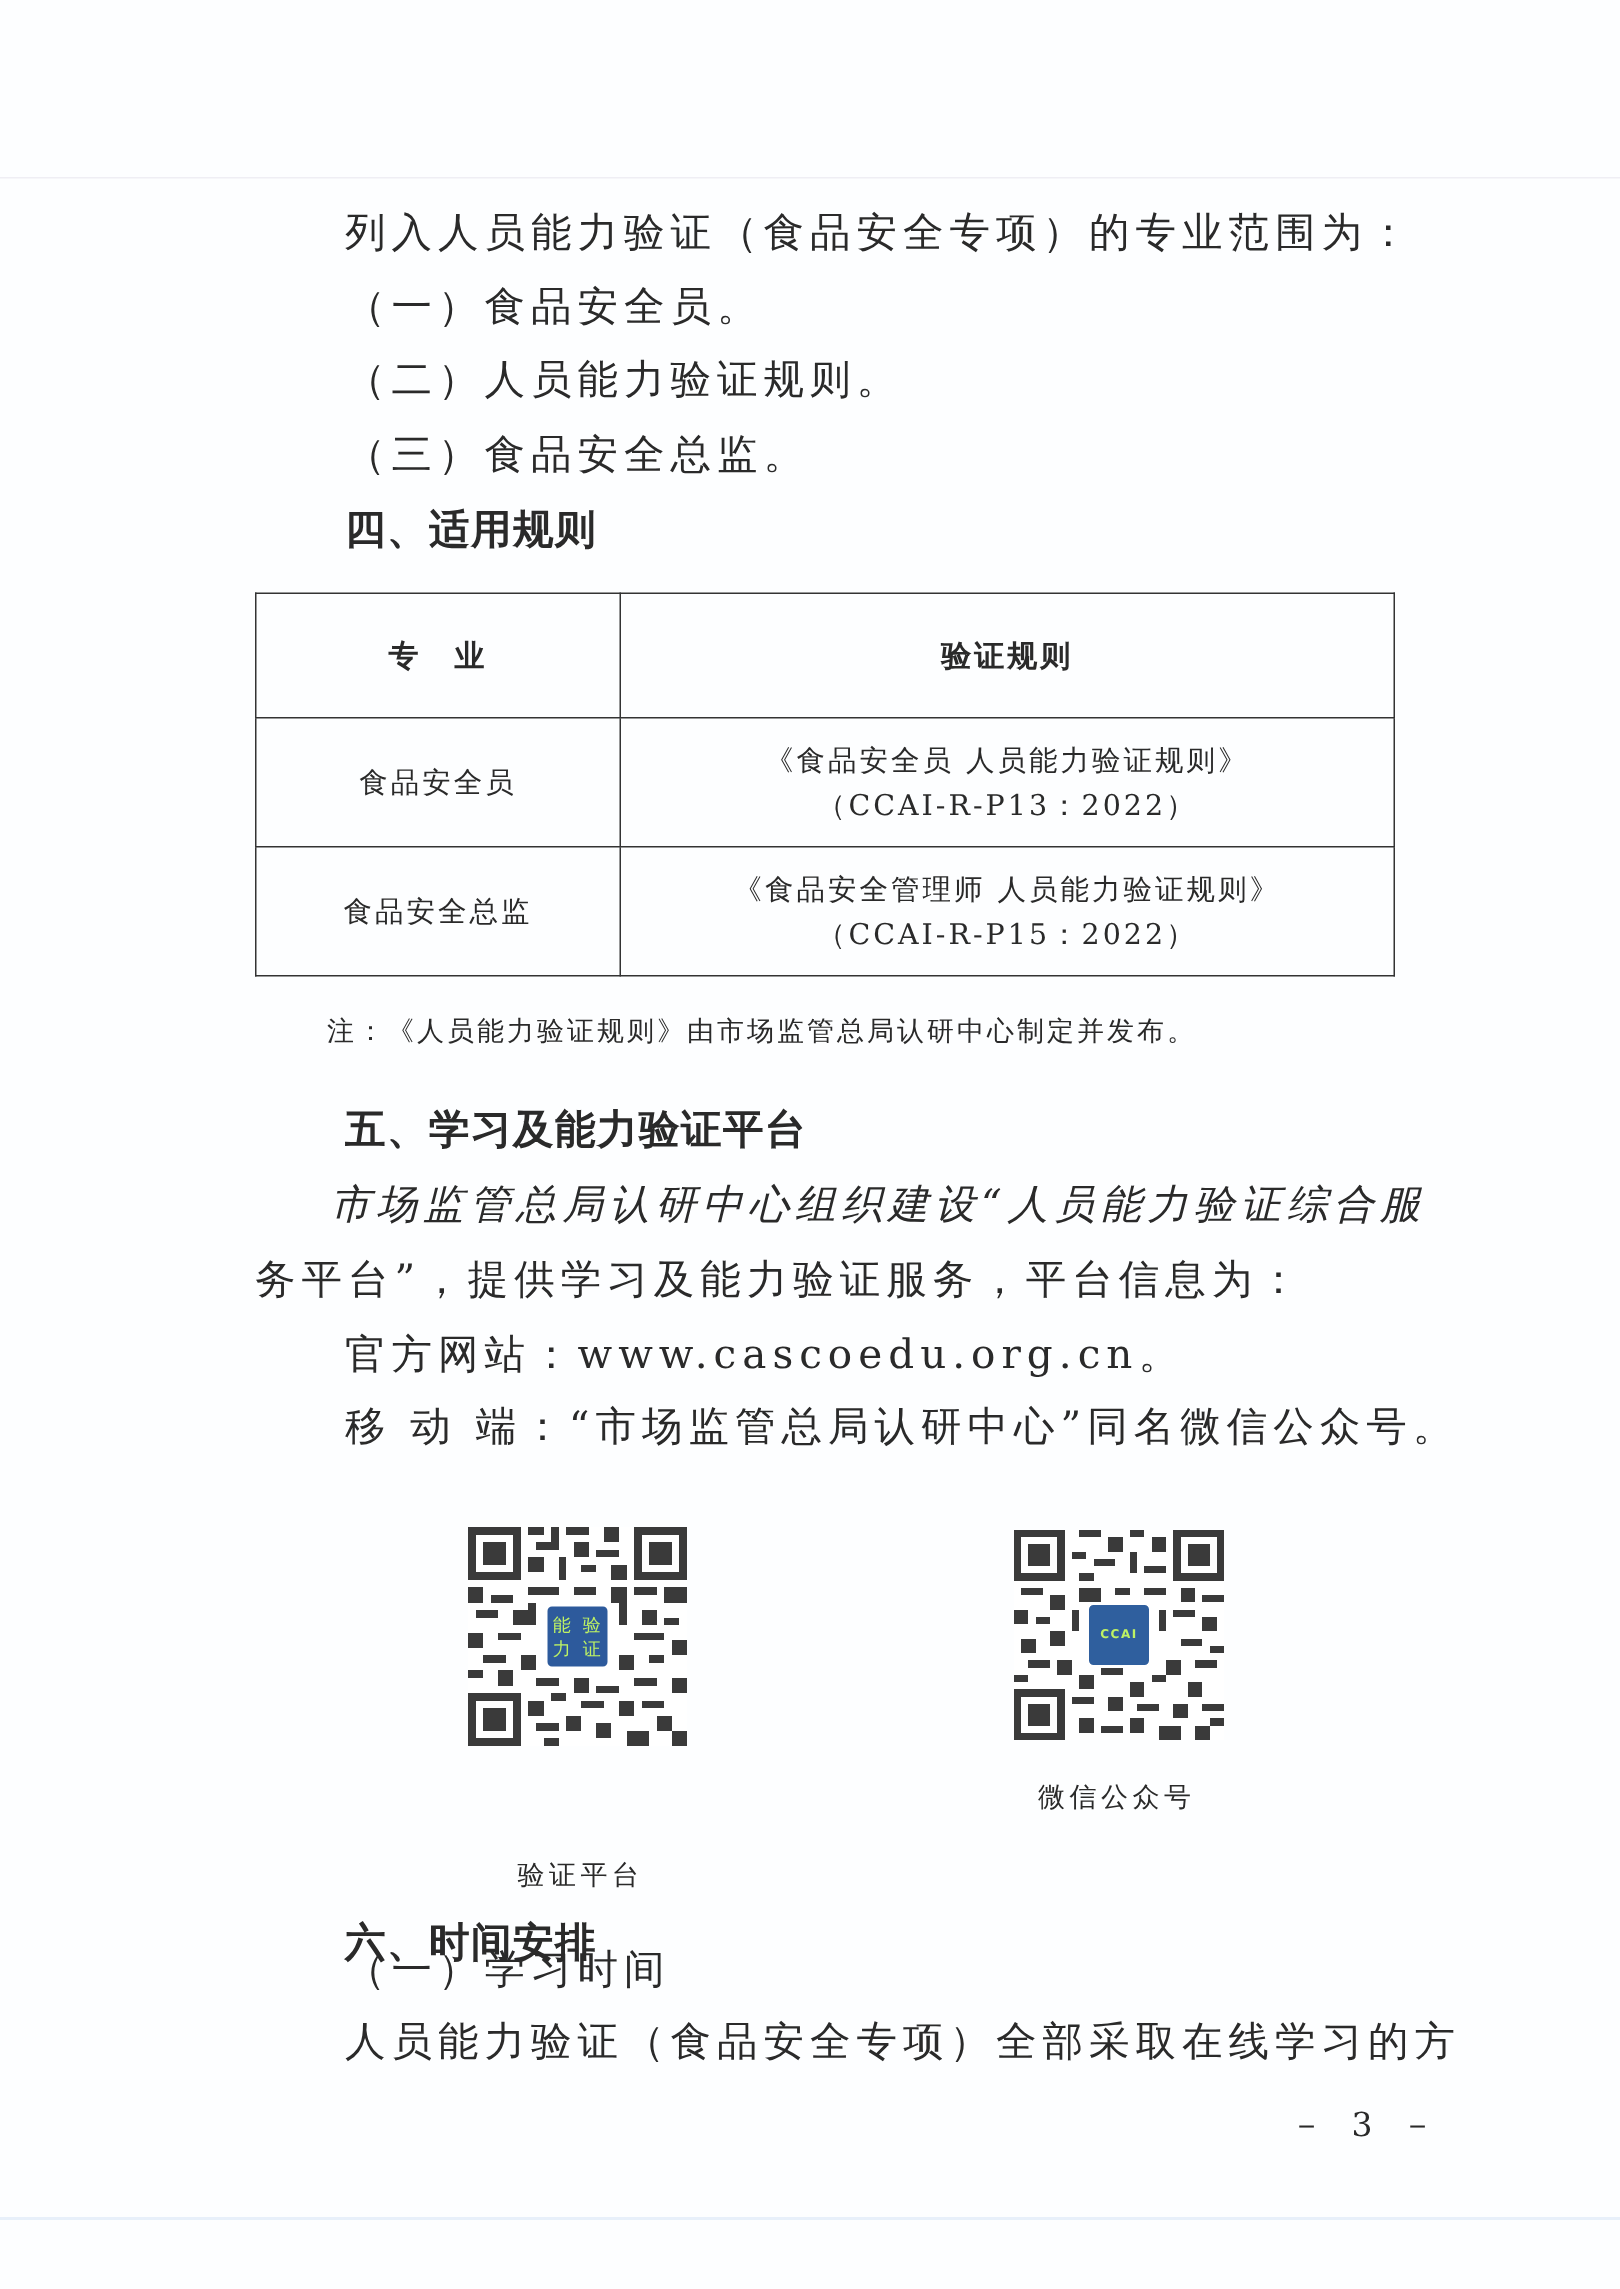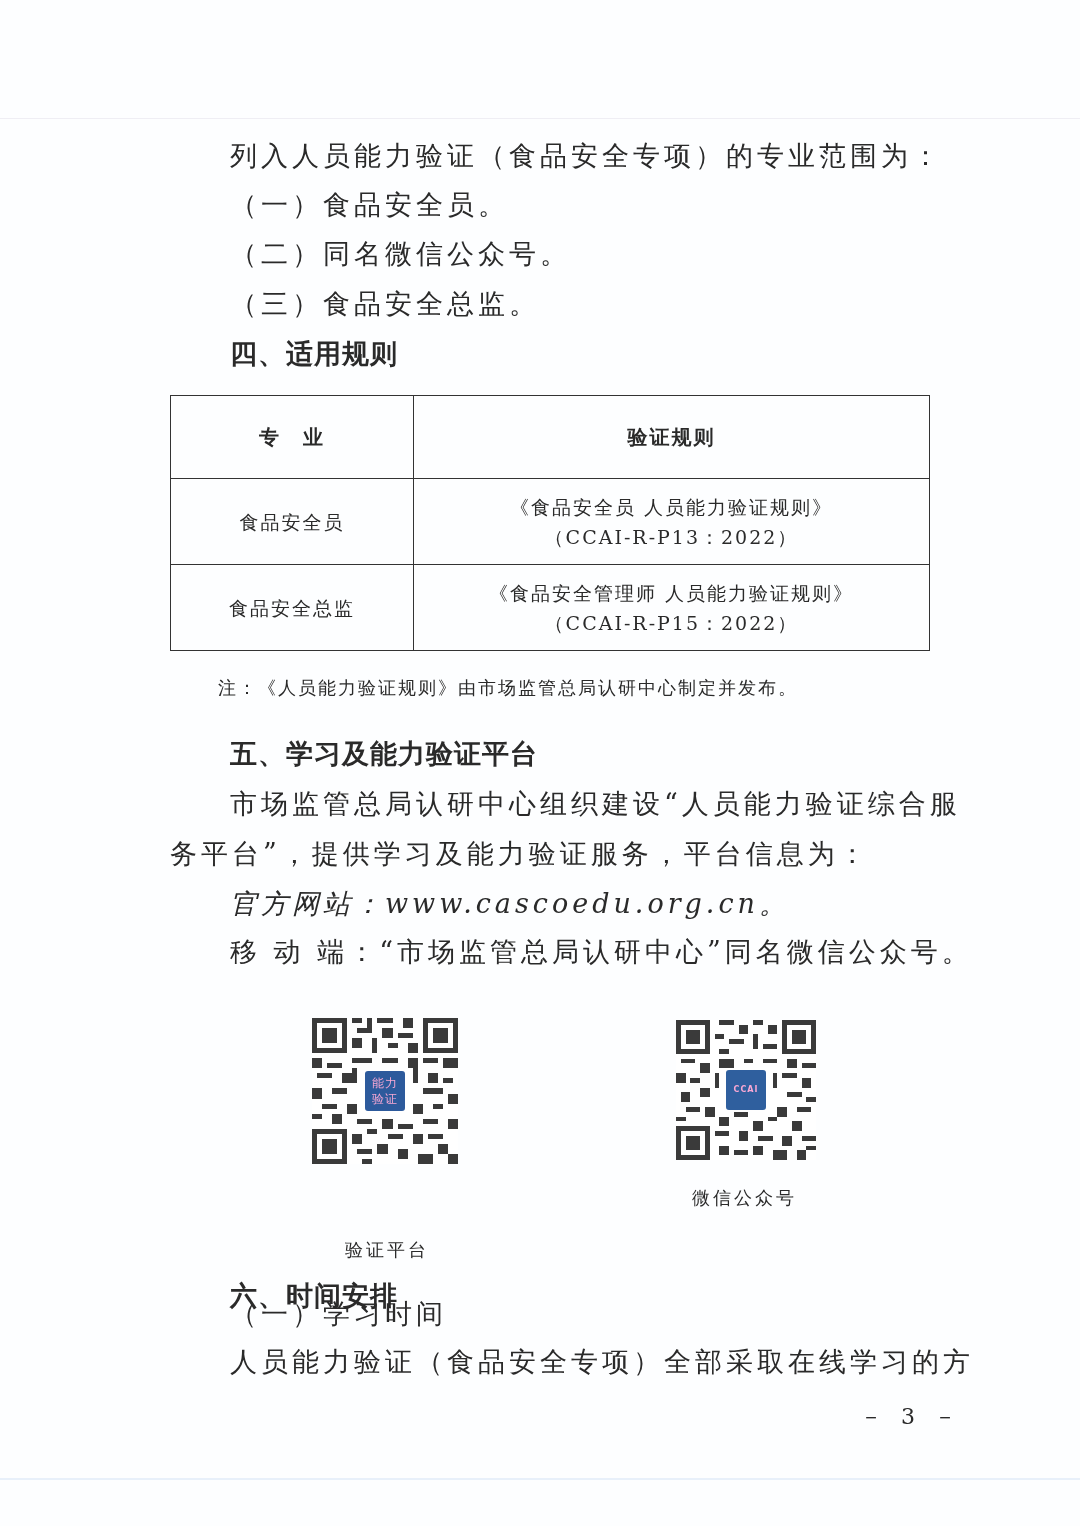--- a/index.html
+++ b/index.html
@@ -21,34 +21,34 @@
   table.rules td, table.rules th { border:1.5px solid #333; text-align:center; vertical-align:middle; padding:0; font-weight:normal; }
   table.rules th { height:62px; font-size:20px; }
   table.rules td { height:64px; line-height:30px; }
   .col1 { width:242px; }
   .hdr-sans { font-family:"DejaVu Sans", "Liberation Sans", sans-serif; font-weight:bold !important; }
   .qr { position:absolute; width:146px; height:146px; background:#fff; }
   .qr svg { display:block; }
   .qr-logo {
     position:absolute; left:50%; top:50%; transform:translate(-50%,-50%);
     width:40px; height:40px; border-radius:5px; border:2px solid #fff;
-    background:#2d5a9c; color:#f9a8d4; font-size:12px; line-height:16px; text-align:center;
-    display:flex; align-items:center; justify-content:center; flex-direction:column; letter-spacing:1px;
+    background:#2d5a9c; color:#bef264; font-size:12px; line-height:16px; text-align:center;
+    display:flex; align-items:center; justify-content:center; flex-direction:row; letter-spacing:1px;
   }
   .qr-caption { position:absolute; font-size:18px; letter-spacing:3px; white-space:nowrap; }
   .page-num { position:absolute; left:860px; top:1402px; font-size:22px; letter-spacing:6px; }
 </style>
 </head>
 <body>
 
 <div class="page-edge-top"></div>
 
 <div class="line" style="left:230px;top:138px;">列入人员能力验证（食品安全专项）的专业范围为：</div>
 <div class="line" style="left:230px;top:187px;">（一）食品安全员。</div>
-<div class="line" style="left:230px;top:236px;">（二）同名微信公众号。</div>
+<div class="line" style="left:230px;top:236px;">（二）人员能力验证规则。</div>
 <div class="line" style="left:230px;top:286px;">（三）食品安全总监。</div>
 
 <div class="line heading" style="left:230px;top:336px;">四、适用规则</div>
 
 <table class="rules">
   <tbody>
       <tr>
     <th class="col1 hdr-sans">专　业</th>
     <th class="hdr-sans">验证规则</th>
   </tr>
@@ -65,23 +65,23 @@
       <div>《食品安全管理师 人员能力验证规则》</div>
       <div>（CCAI-R-P15：2022）</div>
     </td>
   </tr>
 </tbody>
   </table>
 
 <div class="line note" style="left:218px;top:676px;">注：《人员能力验证规则》由市场监管总局认研中心制定并发布。</div>
 
 <div class="line heading" style="left:230px;top:736px;">五、学习及能力验证平台</div>
-<div class="line" style="left:230px;top:786px;">市场监管总局认研中心组织建设“人员能力验证综合服</div>
+<div class="line" style="left:220px;top:786px;font-style:italic;">市场监管总局认研中心组织建设“人员能力验证综合服</div>
 <div class="line" style="left:170px;top:836px;">务平台”，提供学习及能力验证服务，平台信息为：</div>
-<div class="line" style="left:230px;top:886px;font-style:italic;">官方网站：www.cascoedu.org.cn。</div>
+<div class="line" style="left:230px;top:886px;">官方网站：www.cascoedu.org.cn。</div>
 <div class="line" style="left:230px;top:934px;">移 动 端：“市场监管总局认研中心”同名微信公众号。</div>
 
 <div class="qr" style="left:312px;top:1018px;">
   <svg width="146" height="146" viewBox="0 0 29 29" shape-rendering="crispEdges">
     <rect width="29" height="29" fill="#fff"></rect>
     <g fill="#3a3a3a">
       <path d="M0 0h7v7h-7zM1 1v5h5v-5zM2 2h3v3h-3z" fill-rule="evenodd"></path>
       <path d="M22 0h7v7h-7zM23 1v5h5v-5zM24 2h3v3h-3z" fill-rule="evenodd"></path>
       <path d="M0 22h7v7h-7zM1 23v5h5v-5zM2 24h3v3h-3z" fill-rule="evenodd"></path>
       <path d="M8 0h2v1h-2zM11 0h1v2h-1zM13 0h3v1h-3zM18 0h2v2h-2zM9 2h3v1h-3zM14 2h2v2h-2zM17 3h3v1h-3zM8 4h2v2h-2zM12 4h1v3h-1zM19 5h2v2h-2zM15 5h2v1h-2zM8 8h4v1h-4zM0 8h2v2h-2zM3 9h3v1h-3zM14 8h3v1h-3zM19 8h2v2h-2zM22 8h3v1h-3zM26 8h3v2h-3zM1 11h3v1h-3zM6 11h2v2h-2zM23 11h2v2h-2zM26 12h2v1h-2zM0 14h2v2h-2zM4 14h3v1h-3zM22 14h4v1h-4zM27 15h2v2h-2zM2 17h3v1h-3zM7 17h2v2h-2zM20 17h2v2h-2zM24 17h2v1h-2zM0 19h2v1h-2zM4 19h2v2h-2zM9 20h3v1h-3zM14 20h2v2h-2zM17 21h3v1h-3zM22 20h3v1h-3zM27 20h2v2h-2zM8 23h2v2h-2zM11 22h2v1h-2zM15 23h3v1h-3zM20 23h2v2h-2zM23 23h3v1h-3zM9 26h3v1h-3zM13 25h2v2h-2zM17 26h2v2h-2zM21 27h3v2h-3zM25 25h2v2h-2zM27 27h2v2h-2zM10 28h2v1h-2zM8 10h1v3h-1zM20 10h1v3h-1z"></path>

